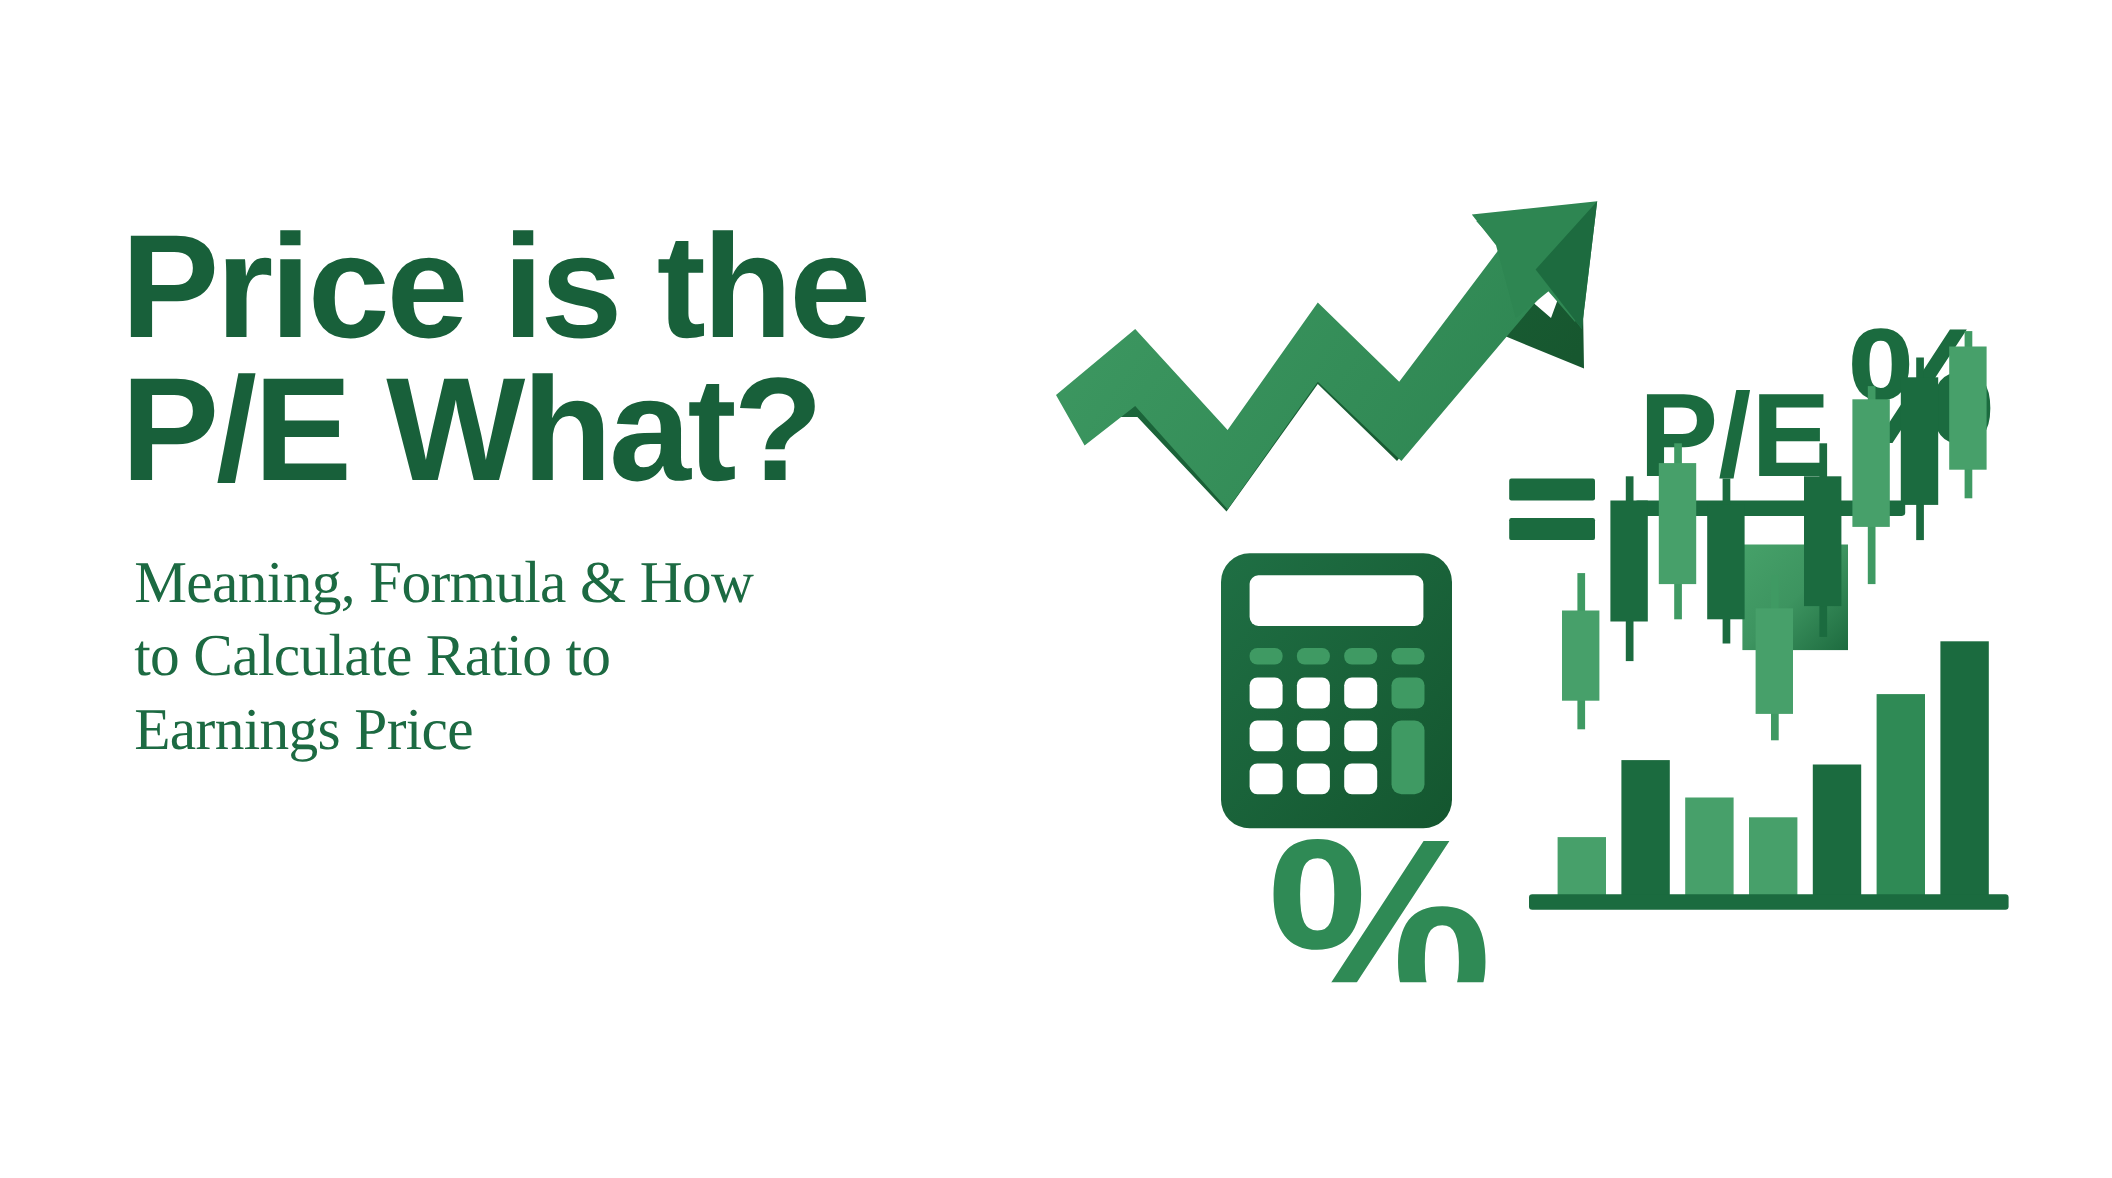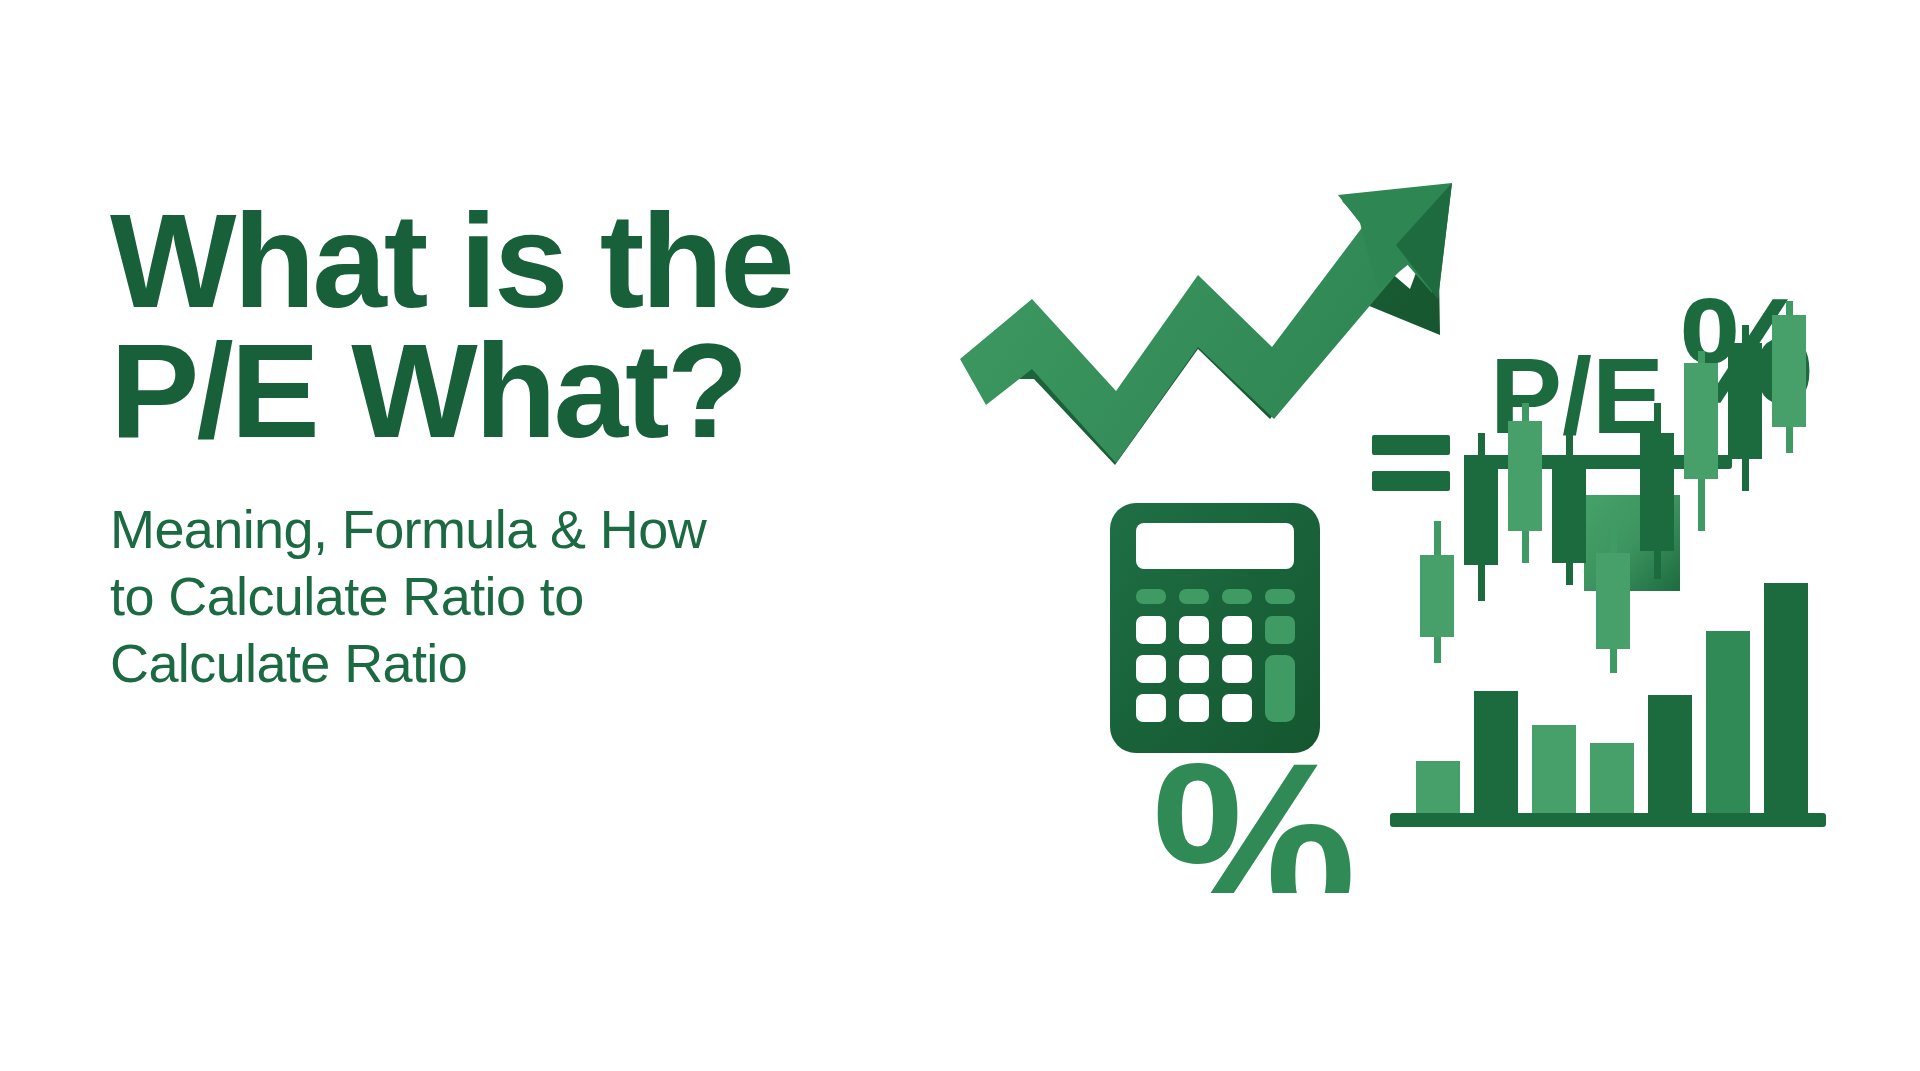--- a/index.html
+++ b/index.html
@@ -40,24 +40,24 @@
     font-size: 134px;
     line-height: 0.97;
     letter-spacing: -3px;
   }
   #page-title .title-line {
     display: block;
     white-space: nowrap;
   }
 
   #page-subtitle {
-    margin: 0;
+    margin: 12px;
     margin-top: 40px;
     color: #1c6a42;
-    font-family: Liberation Sans, sans-serif;
+    font-family: Liberation Serif, serif;
     font-weight: 400;
     font-size: 54px;
     line-height: 1.24;
     letter-spacing: -0.6px;
   }
   #page-subtitle .sub-line {
     display: block;
     white-space: nowrap;
   }
 
@@ -76,28 +76,28 @@
   }
 </style>
 </head>
 <body>
 
 <div id="banner">
 
   <div id="text-block">
 
     <h1 id="page-title">
-      <span class="title-line">What is the</span>
+      <span class="title-line">Price is the</span>
       <span class="title-line">P/E What?</span>
     </h1>
 
     <p id="page-subtitle">
       <span class="sub-line">Meaning, Formula &amp; How</span>
       <span class="sub-line">to Calculate Ratio to</span>
-      <span class="sub-line">Calculate Ratio</span>
+      <span class="sub-line">Earnings Price</span>
     </p>
 
   </div>
 
   <div id="illustration">
     <svg viewBox="0 0 900 790" xmlns="http://www.w3.org/2000/svg">
 
       <defs>
         <linearGradient id="arrowTop" x1="0" y1="0" x2="1" y2="0.4">
           <stop offset="0%" stop-color="#3f9a63"></stop>

